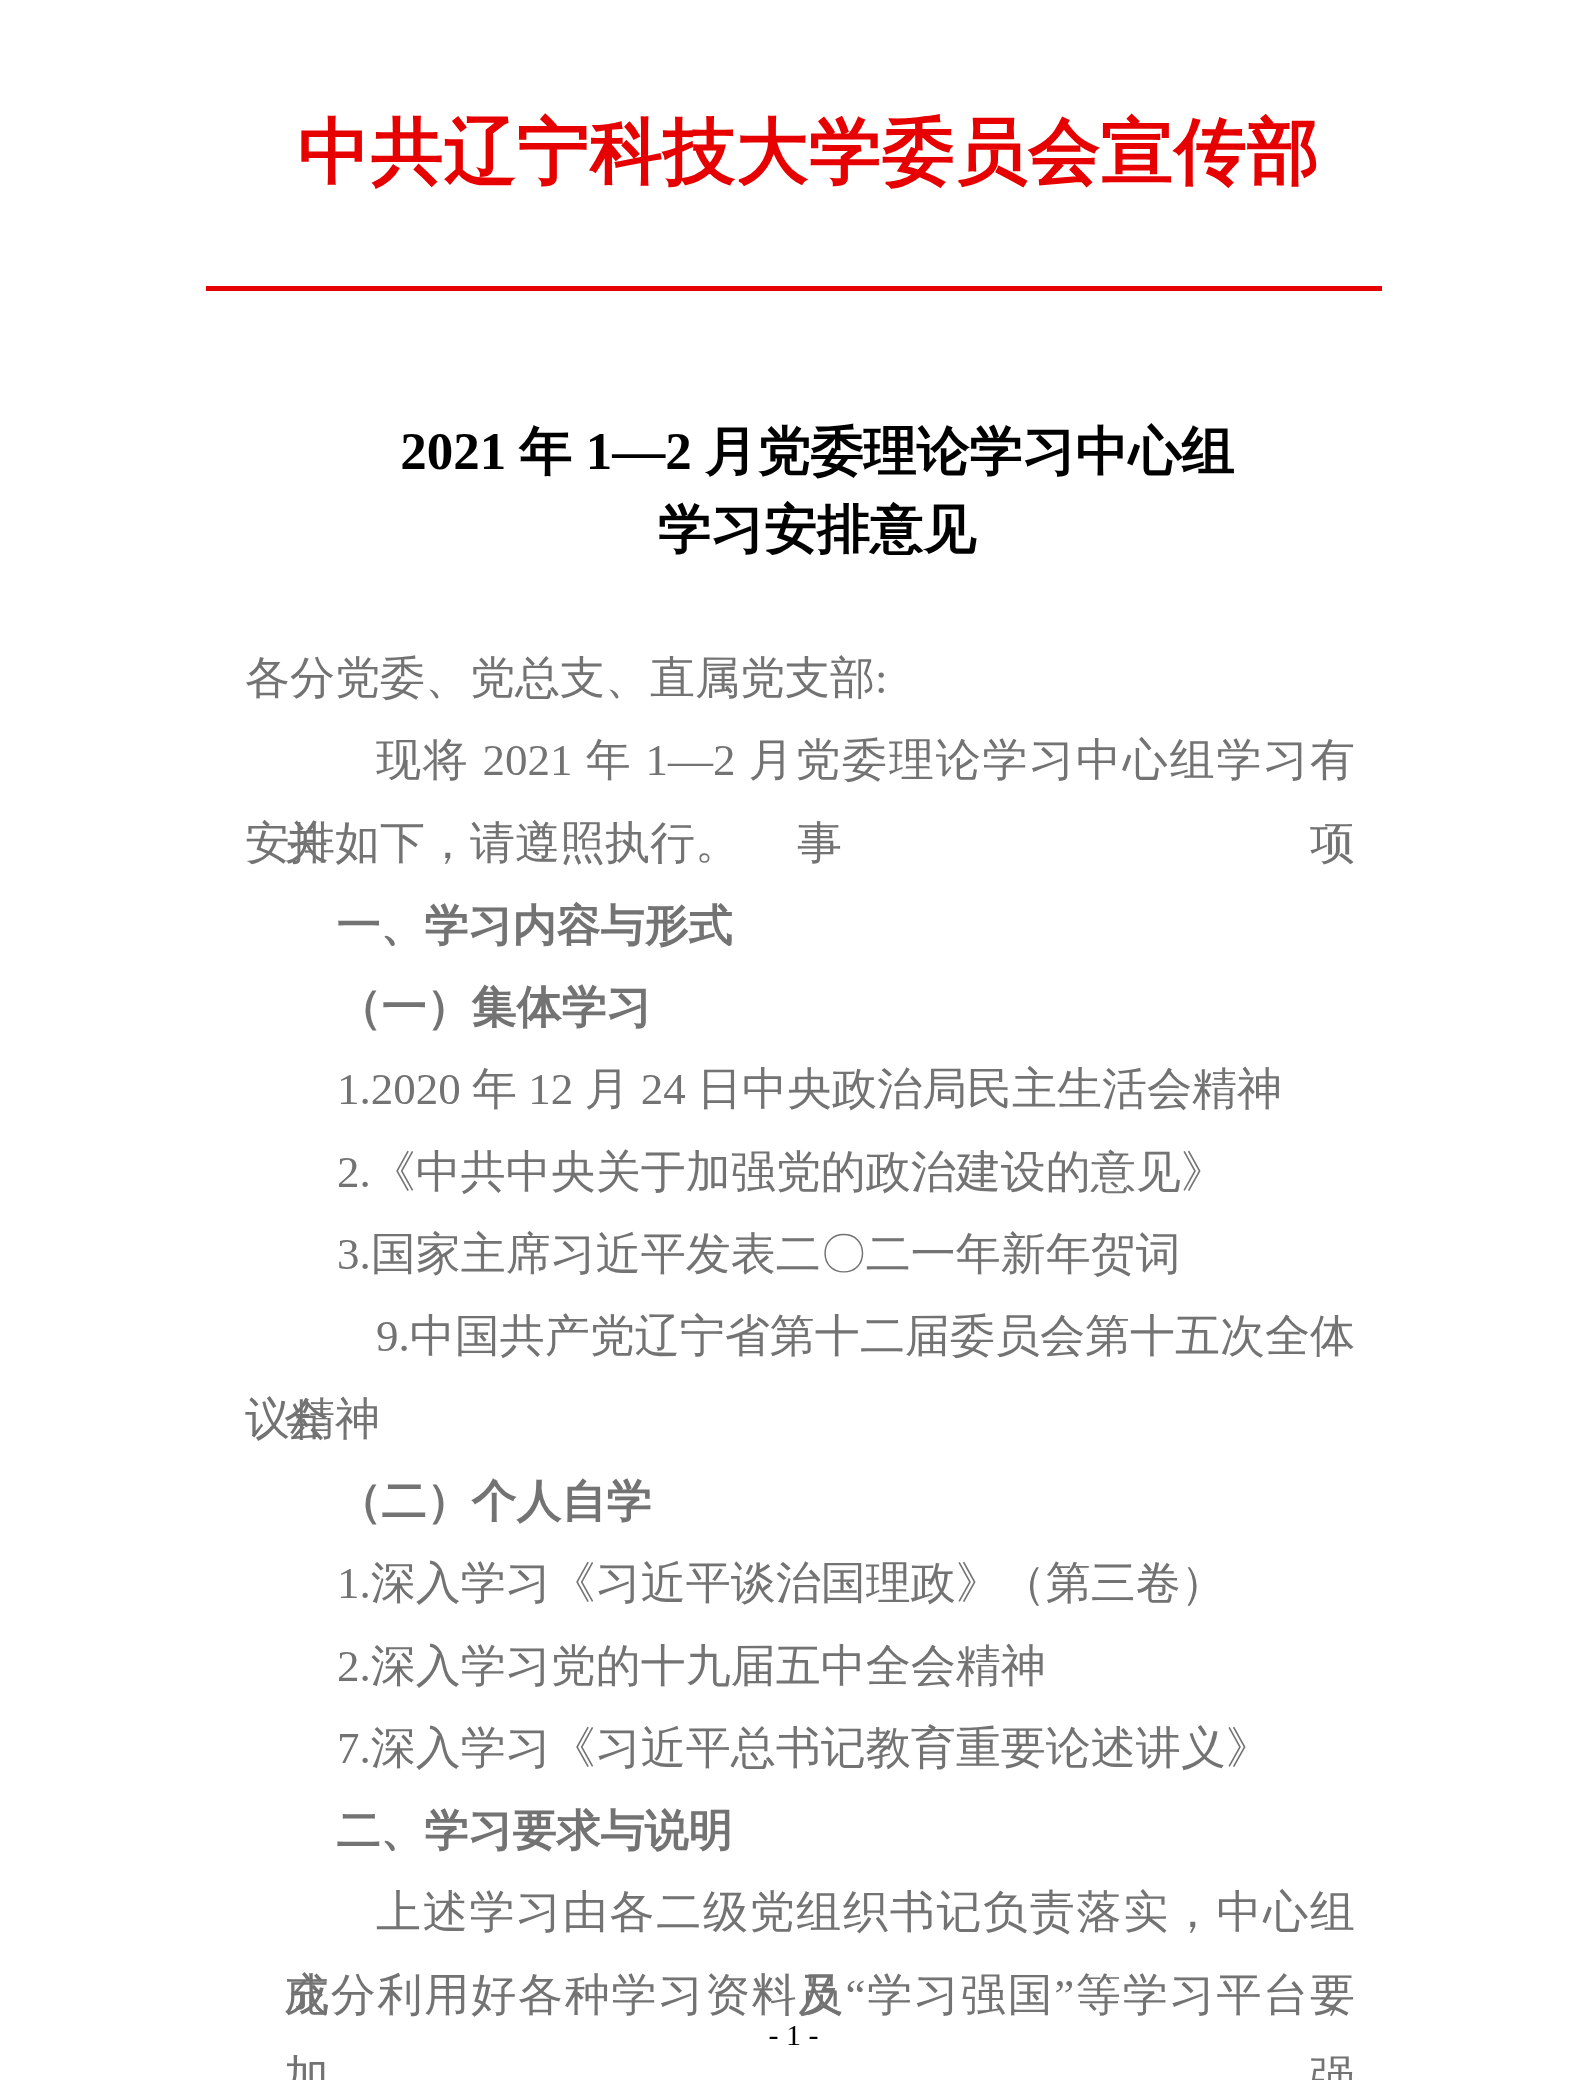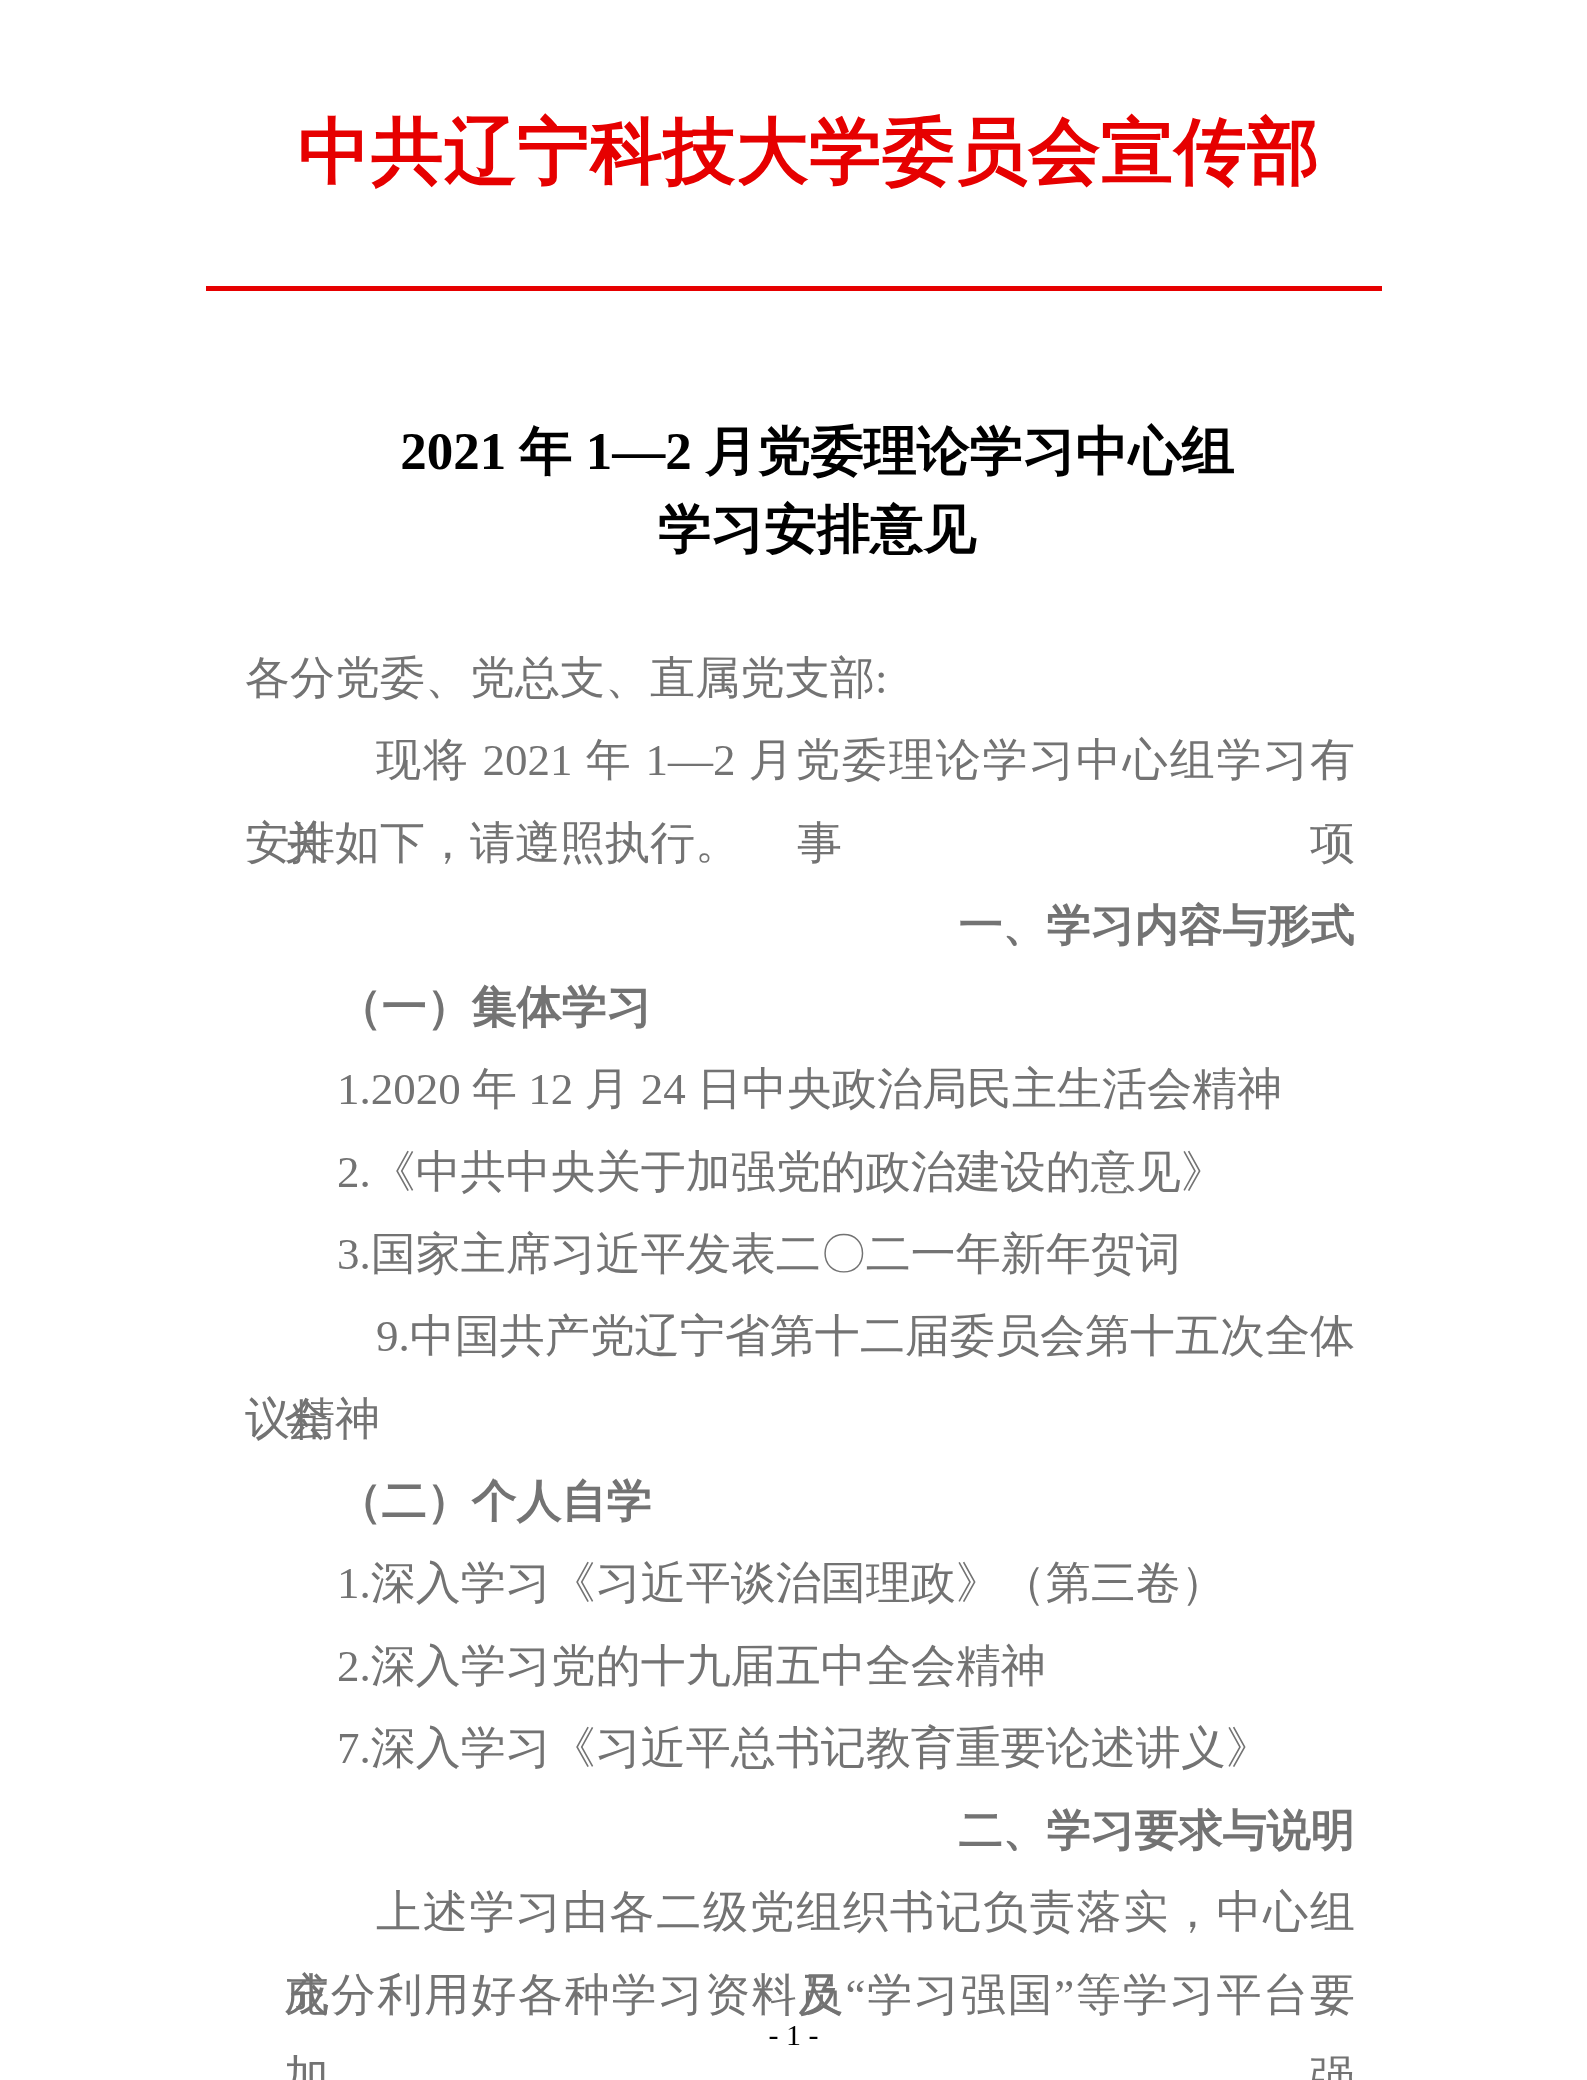--- a/index.html
+++ b/index.html
@@ -66,21 +66,20 @@
   .line.jfull {
     white-space: normal;
     text-align: justify;
     text-align-last: justify;
     margin-left: 39px;
   }
   .line.hei {
     font-family: "Liberation Sans", "DejaVu Sans", sans-serif;
     font-weight: bold;
     font-size: 44px;
-    text-align: right;
   }
   .line.kai {
     font-weight: bold;
   }
   .page-number {
     position: absolute;
     top: 2018px;
     left: 0;
     width: 100%;
     text-align: center;

